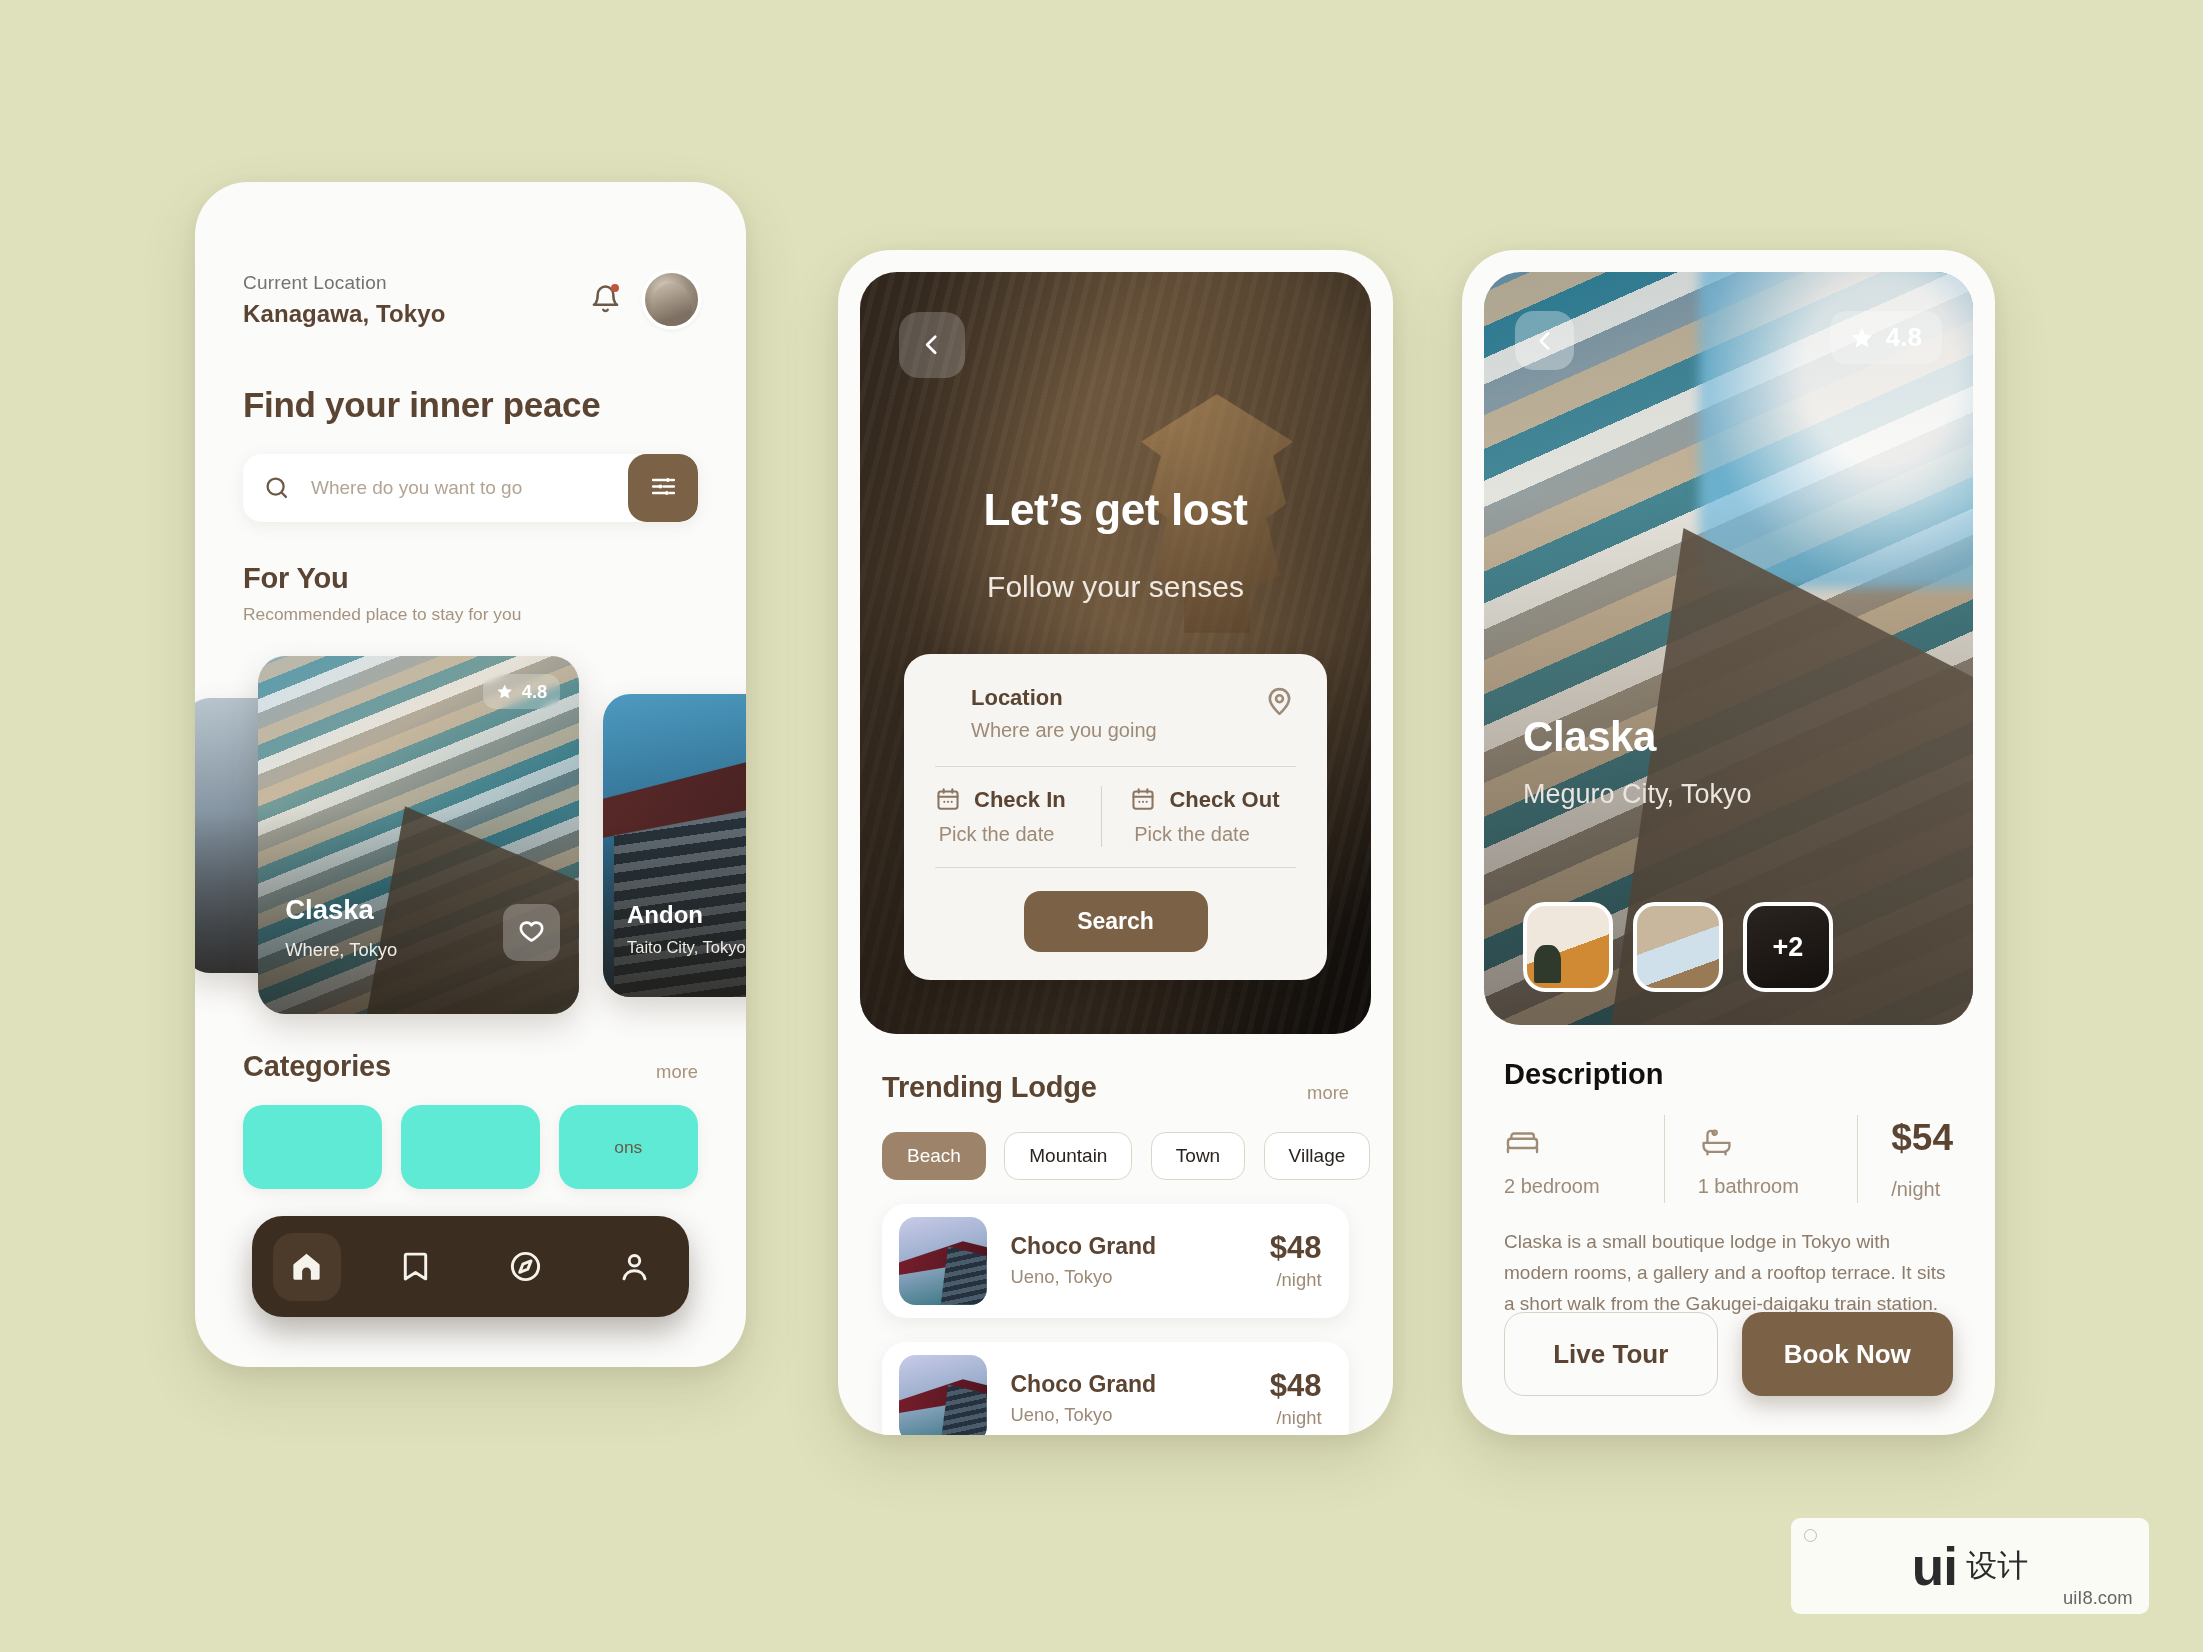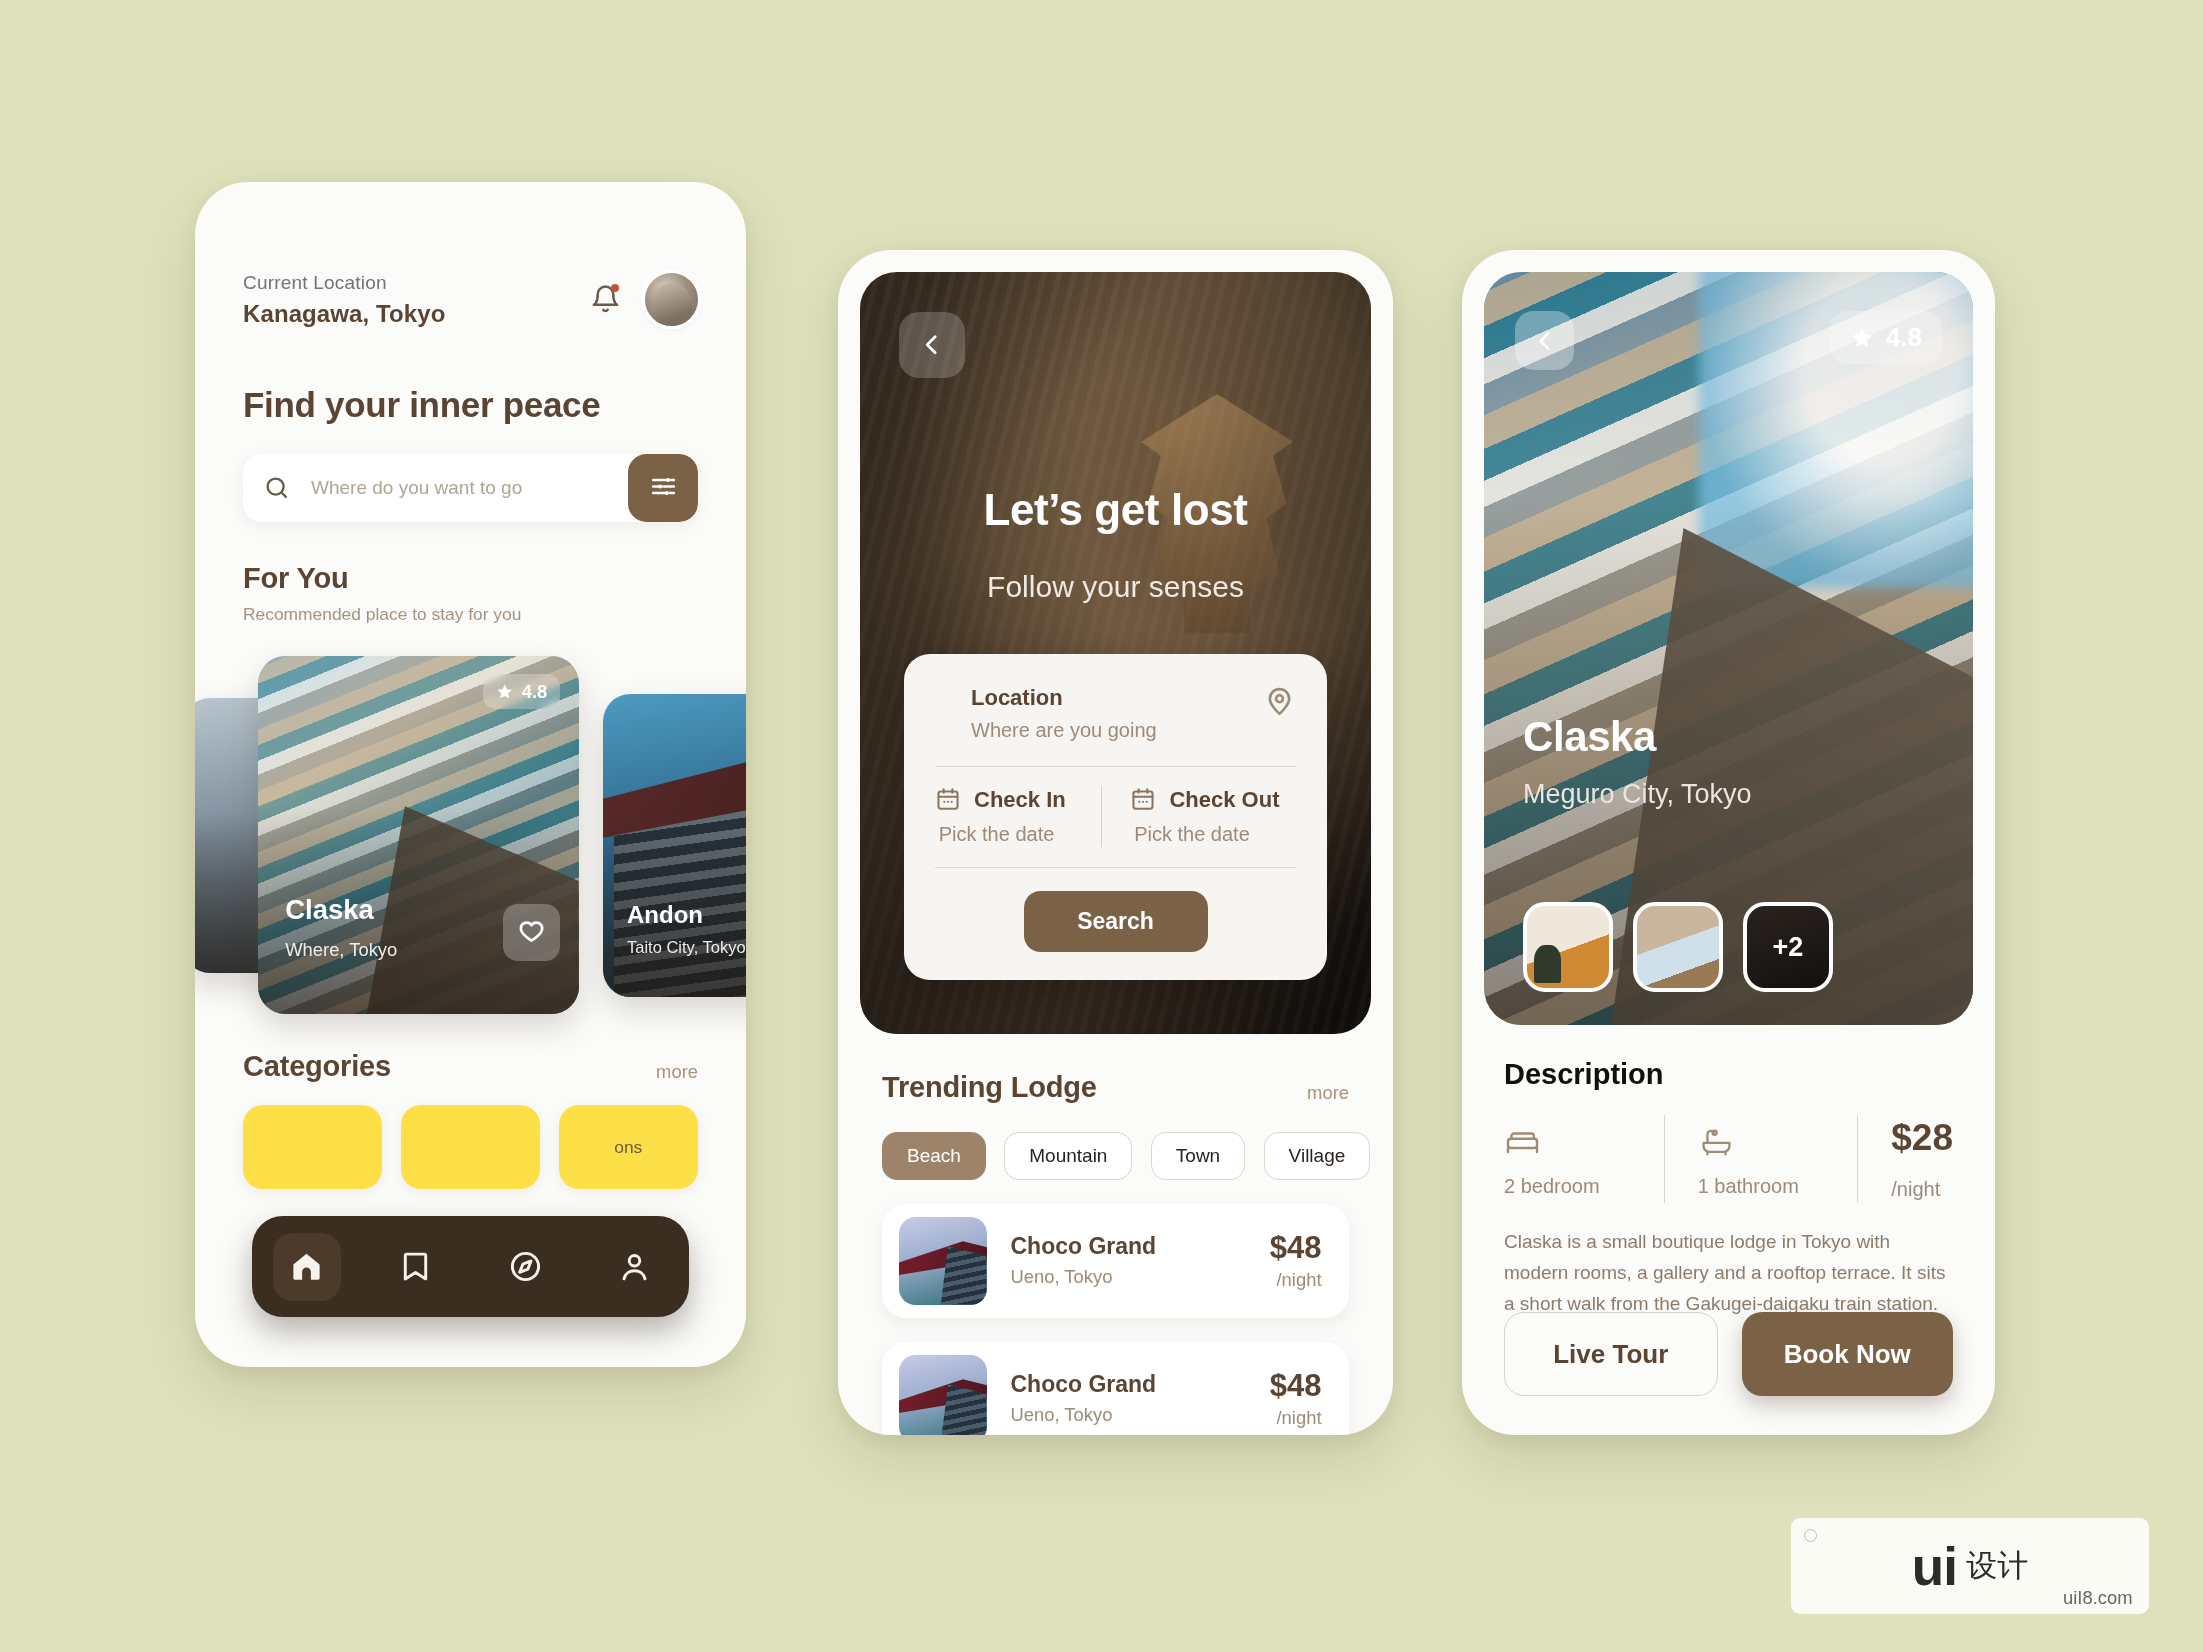--- a/index.html
+++ b/index.html
@@ -131,21 +131,21 @@
     background: repeating-linear-gradient(170deg,#5b656e 0 9.2px,#2b3views 0, #222c34 9.2px 19px);
     background: repeating-linear-gradient(172deg,#606a72 0 8.3px,#263139 8.3px 18.4px);
     clip-path: polygon(0 14%, 62% 0, 100% 12%, 100% 100%, 0 100%);
   }
 
   
   .cat-head { margin-top: 31px; }
 
   .catrow { display:flex; gap:18.4px; margin-top: 22px; }
   .catchip {
-    flex:1; height: 84px; background:#fde047; border-radius: 20px;
+    flex:1; height: 84px; background:#5eead4; border-radius: 20px;
     box-shadow: 0 3.7px 13px rgba(120,105,80,.10);
     display:flex; align-items:center; justify-content:center;
     font-size: 17.4px; color:#6b5a49;
   }
 
   
   .tabbar {
     position:absolute; left: 57px; right: 57px; bottom: 50px; height: 101px;
     background:#3b2d20; border-radius: 31px;
     display:flex; align-items:center; justify-content:space-around;
@@ -616,21 +616,21 @@
             <circle cx="12.6" cy="5.2" r="1.6"></circle>
               <path d="M7 20v2M21 20v2"></path>
           </svg>
         </div>
         <div class="spec-lab">1 bathroom</div>
       </div>
 
       <div class="spec-vdiv"></div>
 
       <div class="spec price">
-        <div class="spec-amt">$28</div>
+        <div class="spec-amt">$54</div>
         <div class="spec-lab">/night</div>
       </div>
     </div>
 
     <div class="d-desc">Claska is a small boutique lodge in Tokyo with modern rooms, a gallery and a rooftop terrace. It sits a short walk from the Gakugei-daigaku train station.</div>
   </div>
 
   <div class="dbtns">
     <button class="btn-ghost">Live Tour</button>
     <button class="btn-solid">Book Now</button>

